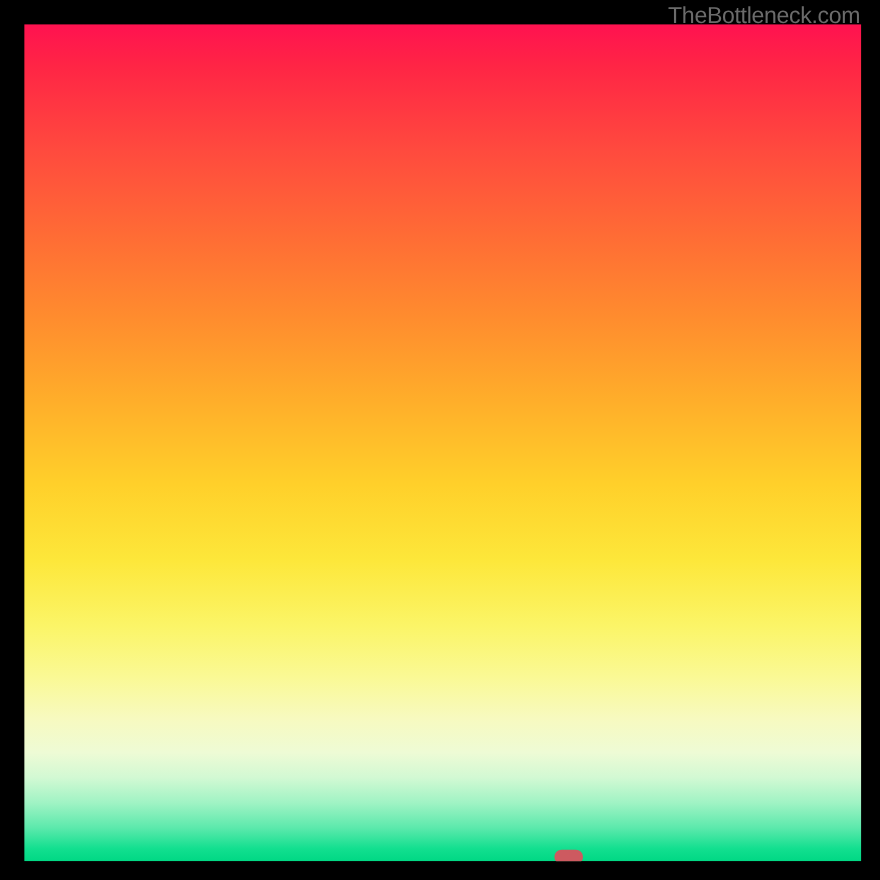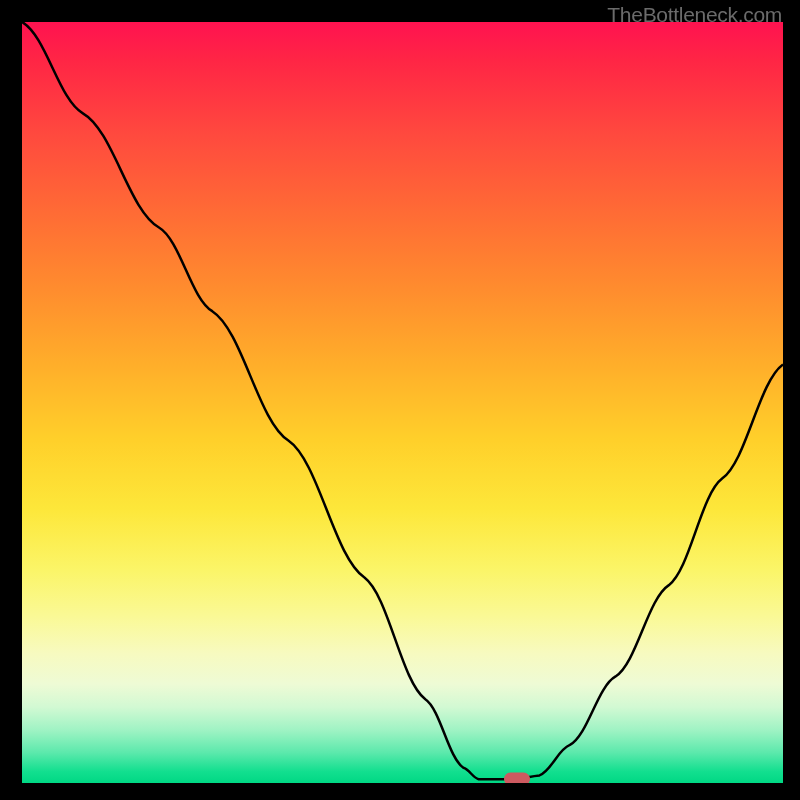--- a/index.html
+++ b/index.html
@@ -8,20 +8,21 @@
       width: 800px;
       height: 800px;
       background: #000;
       position: relative;
       font-family: Arial, sans-serif;
     }
     .chart-container {
       position: absolute;
       width: 800px;
       height: 608px;
+      text-align: right;
     }
     .plot-area {
       position: absolute;
       left: 22px;
       top: 22px;
       width: 761px;
       height: 761px;
       overflow: hidden;
     }
     .gradient-bg {

